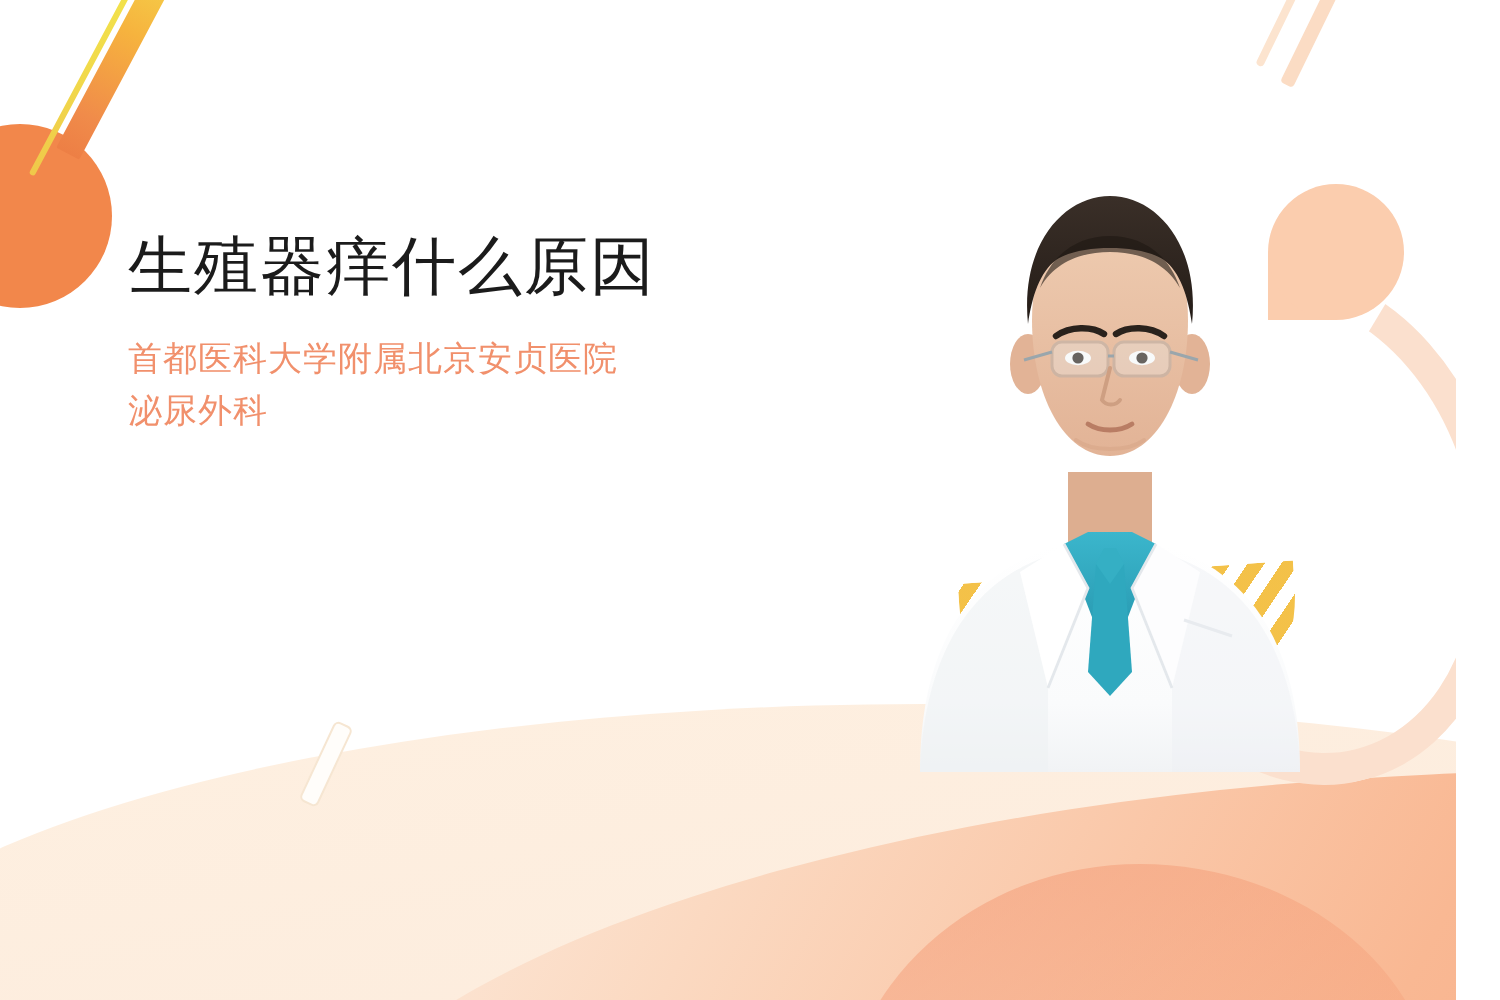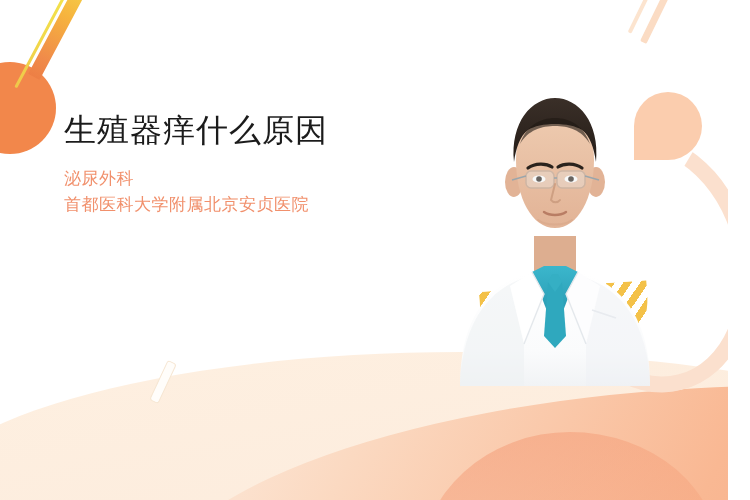--- a/index.html
+++ b/index.html
@@ -6,21 +6,21 @@
     margin: 0;
     padding: 0;
     background: #ffffff;
   }
   #card {
     position: relative;
     width: 728px;
     height: 500px;
     overflow: hidden;
     background: #ffffff;
-    font-family: Liberation Mono, monospace;
+    font-family: Liberation Serif, serif;
   }
 
   
   .deco { position: absolute; pointer-events: none; }
 
   
   .stroke-thick-orange {
     left: 52px; top: -22px;
     width: 13px; height: 105px;
     background: linear-gradient(to bottom, #F5D24A 0%, #F6B33E 35%, #F08B4A 80%, #ED7F45 100%);
@@ -281,18 +281,18 @@
 
       <path d="M98 134 C106 140 124 140 132 134" fill="none" stroke="#D5A385" stroke-width="2" opacity=".5" stroke-linecap="round"></path>
     </svg>
   </div>
 
   <div class="text-col">
     <h1 class="page-title">生殖器痒什么原因</h1>
 
 
     <div class="affiliation">
+      <div>首都医科大学附属北京安贞医院</div>
       <div>泌尿外科</div>
-      <div>首都医科大学附属北京安贞医院</div>
     </div>
   </div>
 
 </div>
 
 </body></html>

